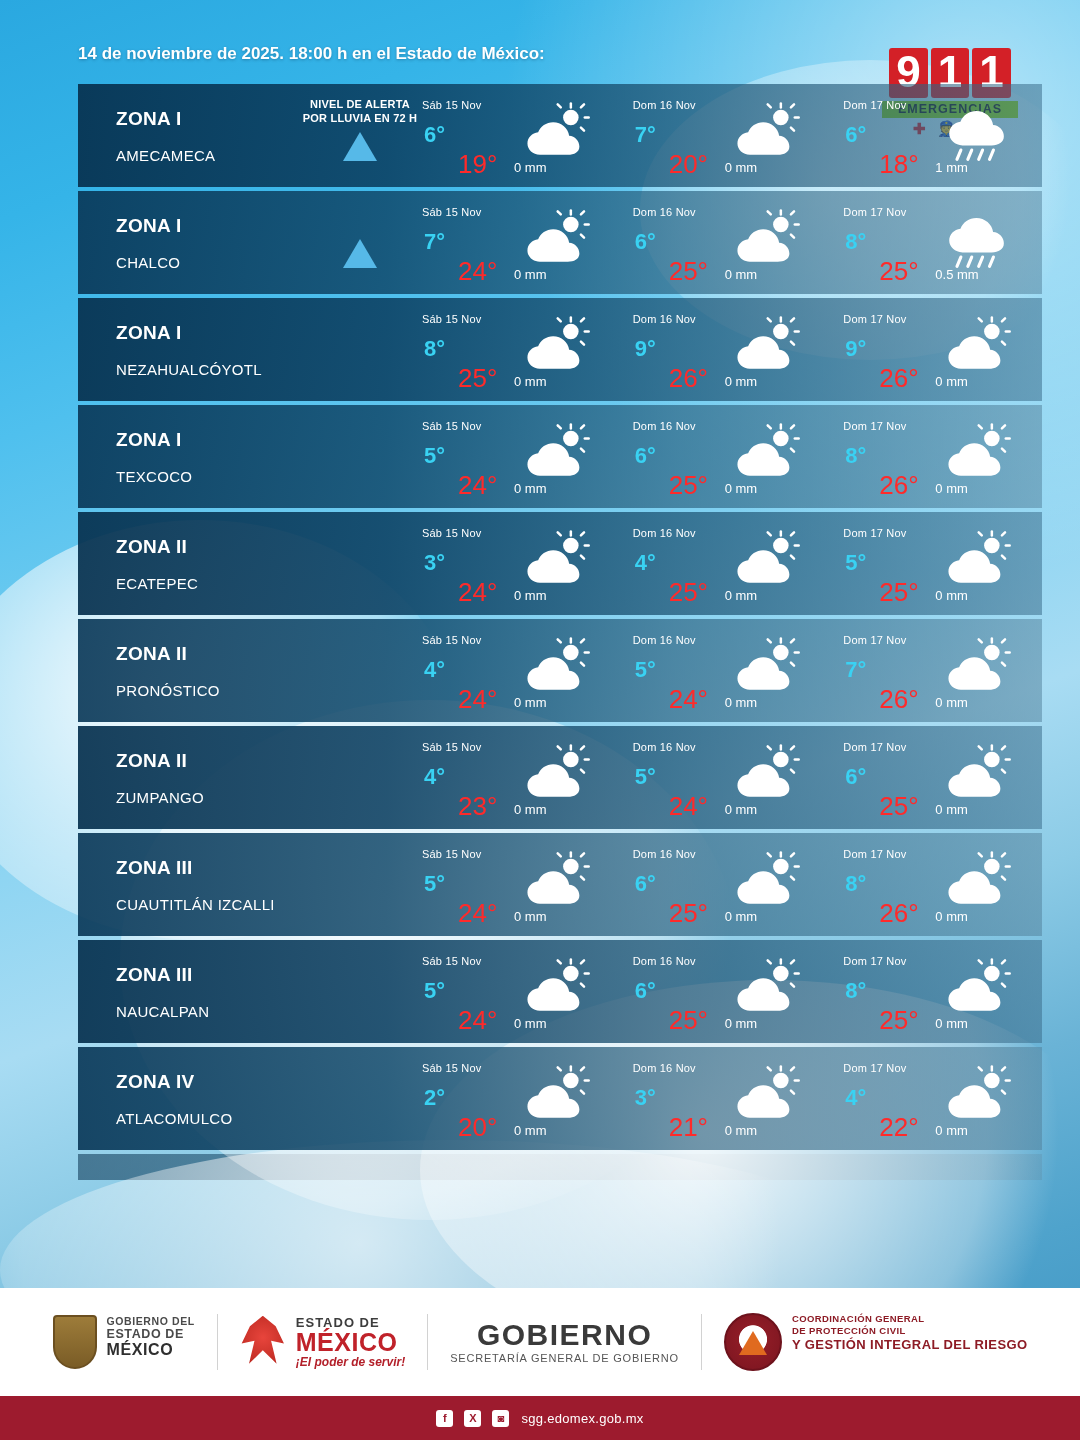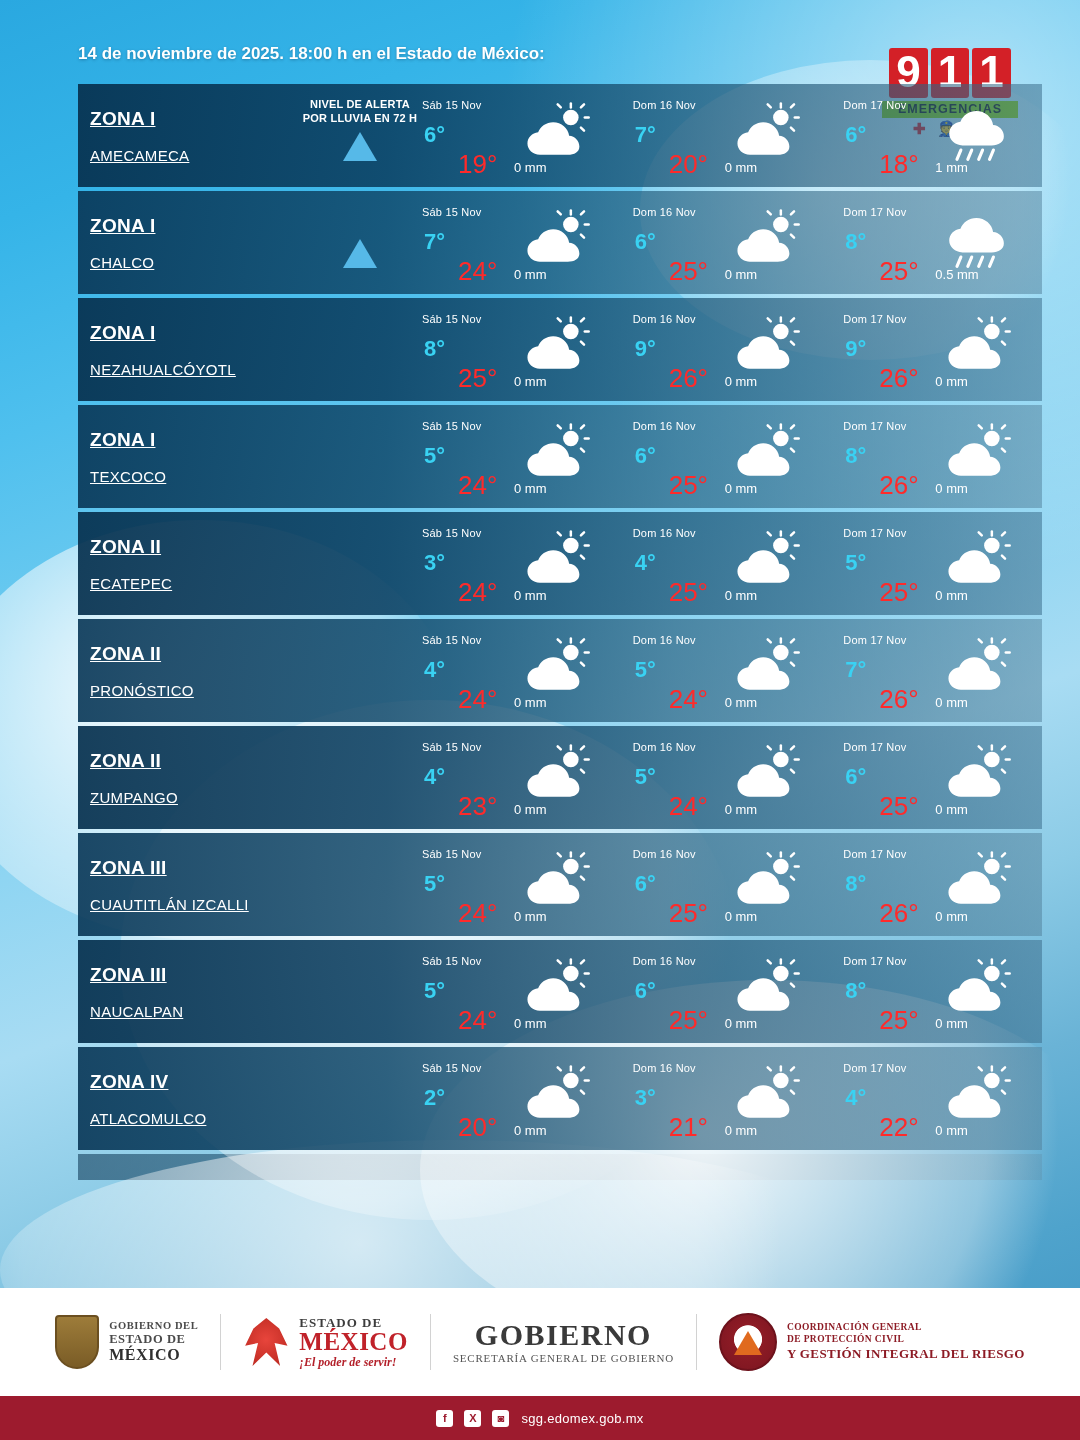--- a/index.html
+++ b/index.html
@@ -90,23 +90,22 @@
     height: 103px;
     margin-bottom: 4px;
     background: linear-gradient(90deg, rgba(6,48,78,.92) 0%, rgba(10,62,96,.88) 32%, rgba(26,80,112,.72) 62%, rgba(60,110,140,.55) 100%);
     display: flex; align-items: center;
   }
   .row.alt {
     background: linear-gradient(90deg, rgba(8,54,86,.9) 0%, rgba(14,70,104,.84) 32%, rgba(40,94,124,.66) 62%, rgba(80,126,152,.5) 100%);
   }
 
   .zone {
-    width: 232px; padding-left: 12px; color: #ffffff;
+    width: 232px; padding-left: 38px; color: #ffffff;
     flex: 0 0 232px;
-    text-decoration: underline;
   }
   .zone .z-name { font-size: 19px; font-weight: bold; letter-spacing: .3px; }
   .zone .z-city { font-size: 15px; font-weight: normal; letter-spacing: .3px; margin-top: 17px; }
 
   .alertcol {
     flex: 0 0 100px; text-align: center; color: #ffffff;
     position: relative; height: 100%;
   }
   .alert-head {
     position: absolute; top: 14px; left: 50%; transform: translateX(-50%);
@@ -151,21 +150,21 @@
 
   
   .footer {
     position: absolute; left: 0; bottom: 0; width: 1080px; height: 152px;
     background: #ffffff;
   }
   .footer .logos {
     display: flex; align-items: center; justify-content: center;
     height: 108px; gap: 0px;
   }
-  .f-item { display: flex; align-items: center; padding: 0 22px; position: relative; font-family: Liberation Serif, serif; }
+  .f-item { display: flex; align-items: flex-start; padding: 0 22px; position: relative; }
   .f-sep { width: 1px; height: 56px; background: #d2d2d2; }
 
   .shield {
     width: 44px; height: 54px;
     background: linear-gradient(#9d7c3a, #7a5c26);
     border-radius: 4px 4px 22px 22px;
     border: 2px solid #6b4f20;
   }
   .gob-text { margin-left: 10px; line-height: 1.15; }
   .gob-text .l1 { font-size: 10.5px; font-weight: bold; color: #4a4a4a; letter-spacing: .6px; }

